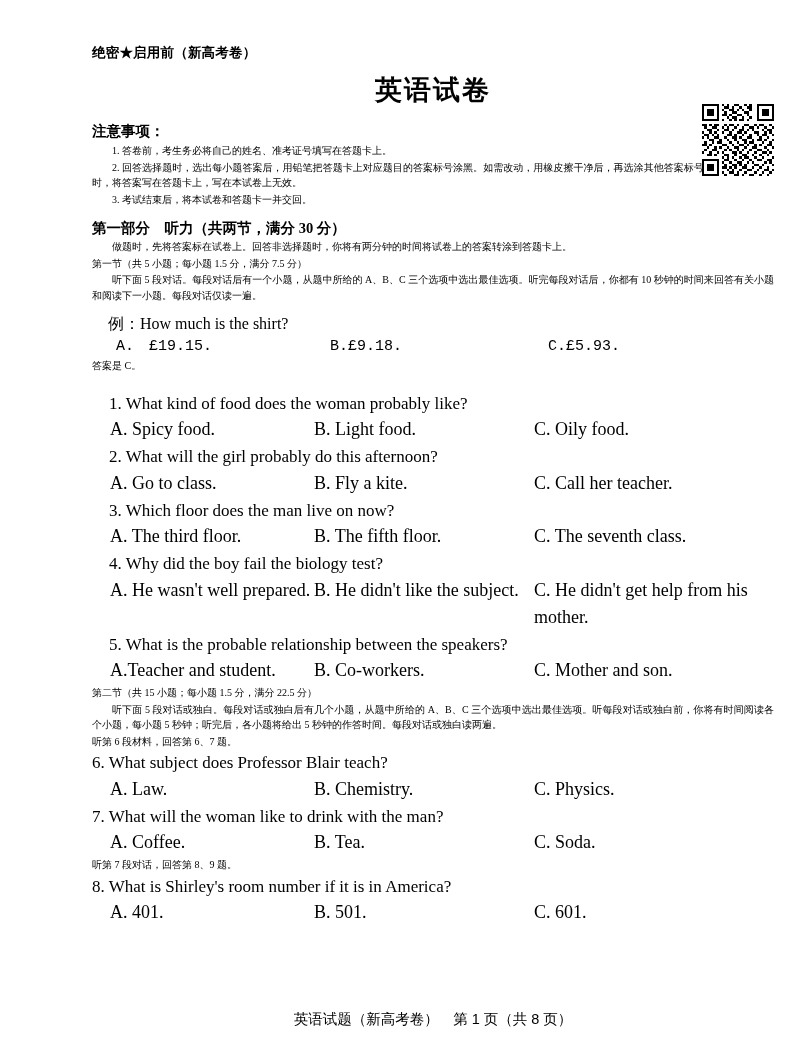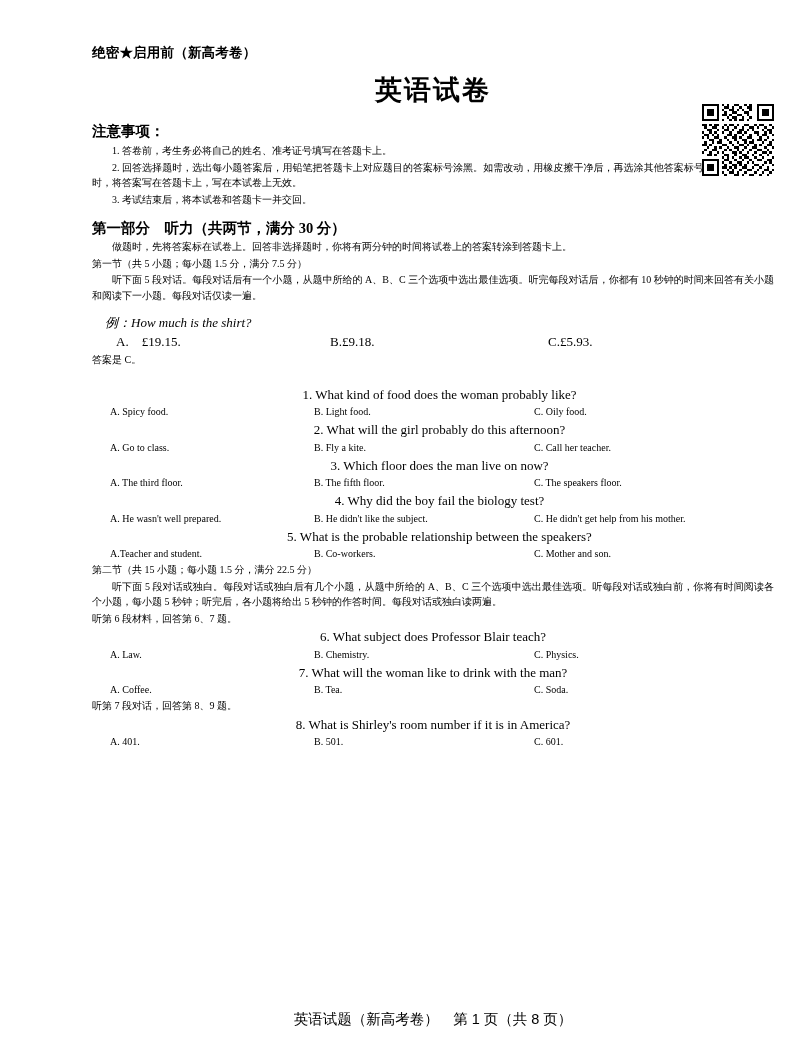--- a/index.html
+++ b/index.html
@@ -65,44 +65,43 @@
   }
   .section-head {
     font-weight: bold;
     font-size: 14.5px;
     margin: 12px 0 1px 0;
   }
   .blockgap {
     height: 10px;
   }
   .example-q {
-    font-size: 13px;
+    font-size: 16px;
     margin: 0;
-    font-style: italic;
   }
   .opts {
     display: flex;
-    font-size: 13px;
+    font-size: 15px;
     line-height: 1.55;
+    font-family: Liberation Mono, monospace;
   }
   .opts .o {
     flex: 0 0 auto;
   }
   .opts .o1 { width: 238px; padding-left: 24px; box-sizing: border-box;}
   .opts .o2 { width: 218px; }
   .opts .o3 { width: 220px; }
   .qline {
-    font-size: 13px;
+    font-size: 17px;
     line-height: 1.5;
     margin: 0;
-    text-align: center;
   }
   .qopts {
     display: flex;
-    font-size: 10px;
+    font-size: 18px;
     line-height: 1.5;
     margin: 0 0 1px 0;
     justify-content: center;
   }
   .qopts .c1 { width: 222px; padding-left: 18px; box-sizing: border-box;}
   .qopts .c2 { width: 220px; }
   .qopts .c3 { width: 240px; }
   .footer {
     position: absolute;
     left: 0;
@@ -389,21 +388,21 @@
   <div class="qopts">
     <div class="c1">A. Go to class.</div>
     <div class="c2">B. Fly a kite.</div>
     <div class="c3">C. Call her teacher.</div>
   </div>
 
   <p class="qline indent1">3. Which floor does the man live on now?</p>
   <div class="qopts">
     <div class="c1">A. The third floor.</div>
     <div class="c2">B. The fifth floor.</div>
-    <div class="c3">C. The speakers floor.</div>
+    <div class="c3">C. The seventh class.</div>
   </div>
 
   <p class="qline indent1">4. Why did the boy fail the biology test?</p>
   <div class="qopts">
     <div class="c1">A. He wasn't well prepared.</div>
     <div class="c2">B. He didn't like the subject.</div>
     <div class="c3">C. He didn't get help from his mother.</div>
   </div>
 
   <p class="qline indent1">5. What is the probable relationship between the speakers?</p>

